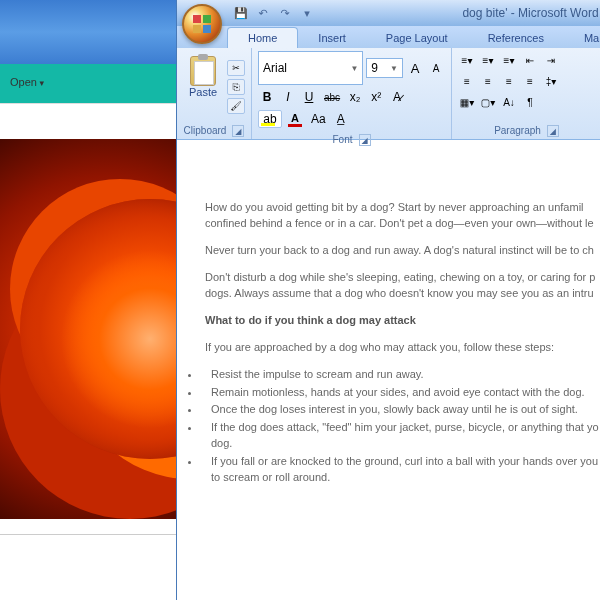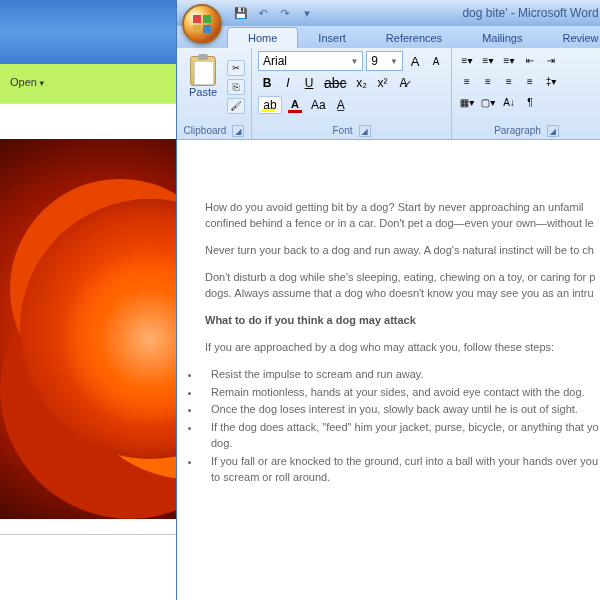--- a/index.html
+++ b/index.html
@@ -17,21 +17,21 @@
   left: 0; top: 0;
   width: 180px; height: 600px;
   background: #fff;
 }
 .bg-header {
   height: 64px;
   background: linear-gradient(to bottom, #3c7dd1 0%, #5b9de5 50%, #3c7dd1 100%);
 }
 .bg-toolbar {
   height: 40px;
-  background: #bef264;
+  background: #14b8a6;
   border-bottom: 1px solid #ddd;
   padding: 12px 10px;
   color: #333;
   font-size: 11px;
 }
 .bg-toolbar span { cursor: pointer; }
 .bg-toolbar .drop::after { content: ' ▾'; color: #333; font-size: 9px;}
 .bg-image-area {
   padding: 20px 0 0 0;
   background: #fff;
@@ -168,21 +168,21 @@
   border:1px solid #b8985a;
 }
 .clipboard-icon::before{content:'';position:absolute;top:-3px;left:7px;width:10px;height:6px;background:#aaa;border-radius:2px;}
 .clipboard-icon::after{content:'';position:absolute;top:4px;left:3px;width:18px;height:22px;background:#fff;border:1px solid #ccc;}
 .paste-label{font-size:11px;color:#2a4a8a;}
 .mini-btns{display:flex;flex-direction:column;gap:3px;justify-content:center;}
 .mini-btn{width:18px;height:16px;border:1px solid #a8c5ea;background:#e8f0fa;border-radius:2px;font-size:9px;display:flex;align-items:center;justify-content:center;cursor:pointer;}
 
 .font-group{width:200px;}
 .font-row{display:flex;gap:3px;margin-bottom:3px;align-items:center;}
-.font-name{width:110px;height:20px;border:1px solid #8ab5e6;background:#fff;padding:2px 4px;font-size:12px;display:flex;align-items:center;justify-content:space-between;}
+.font-name{width:110px;height:20px;border:1px solid #8ab5e6;background:#fff;padding:16px 4px;font-size:12px;display:flex;align-items:center;justify-content:space-between;}
 .font-size{width:38px;height:20px;border:1px solid #8ab5e6;background:#fff;padding:2px 4px;font-size:12px;display:flex;align-items:center;justify-content:space-between;}
 .drop-arrow{font-size:8px;color:#666;}
 .fbtn{min-width:18px;height:18px;border:1px solid transparent;display:flex;align-items:center;justify-content:center;font-size:12px;cursor:pointer;padding:0 2px;border-radius:2px;}
 .highlight-btn{background:#fff;border:1px solid #a8c5ea;position:relative;text-align:center;}
 .highlight-btn::after{content:'';position:absolute;bottom:1px;left:2px;right:6px;height:3px;background:#ffff00;}
 .colorpatch{width:14px;height:3px;background:#c00;display:inline-block;}
 
 .para-group{width:150px;}
 .pbtn{width:18px;height:18px;display:flex;align-items:center;justify-content:center;font-size:10px;cursor:pointer;border:1px solid transparent;}
 
@@ -224,20 +224,21 @@
       <span class="qat-icon">↶</span>
       <span class="qat-icon">↷</span>
       <span class="qat-icon">▾</span>
     </div>
     <div class="title-text">dog bite' - Microsoft Word</div>
   </div>
 
   <div class="tabs">
     <div class="tab active">Home</div>
     <div class="tab">Insert</div>
+    <div class="tab">Page Layout</div>
     <div class="tab">References</div>
     <div class="tab">Mailings</div>
     <div class="tab">Review</div>
   </div>
 
   <div class="ribbon">
 
     <div class="group">
       <div class="group-body">
         <div class="paste-btn">
@@ -267,21 +268,21 @@
               <span>9</span>
               <span class="drop-arrow">▼</span>
             </div>
           <div class="fbtn" style="font-size:13px">A</div>
           <div class="fbtn" style="font-size:10px">A</div>
         </div>
         <div class="font-row">
           <div class="fbtn" style="font-weight:bold">B</div>
           <div class="fbtn" style="font-style:italic">I</div>
           <div class="fbtn" style="text-decoration:underline">U</div>
-          <div class="fbtn" style="text-decoration:line-through;font-size:14px">abc</div>
+          <div class="fbtn" style="text-decoration:line-through;font-size:10px">abc</div>
           <div class="fbtn">x₂</div>
           <div class="fbtn">x²</div>
           <div class="fbtn">A̷</div>
         </div>
         <div class="font-row">
           <div class="fbtn highlight-btn" style="width:24px">ab</div>
           <div class="fbtn" style="flex-direction:column;height:20px">
               <span style="font-weight:bold;font-size:11px">A</span>
               <span class="colorpatch"></span>
             </div>

